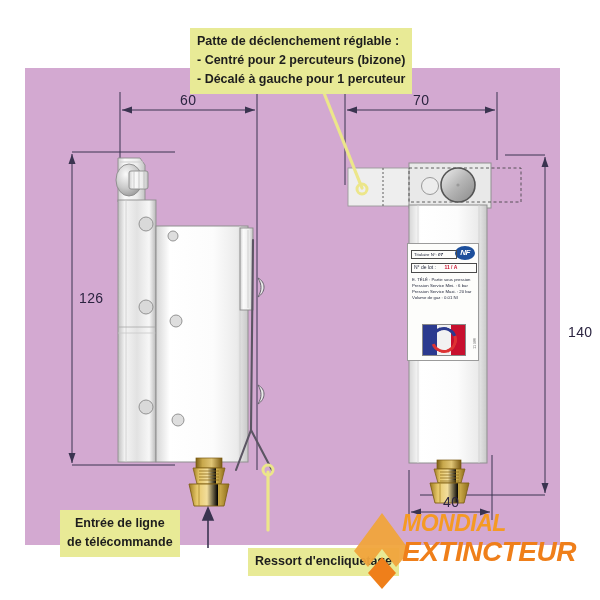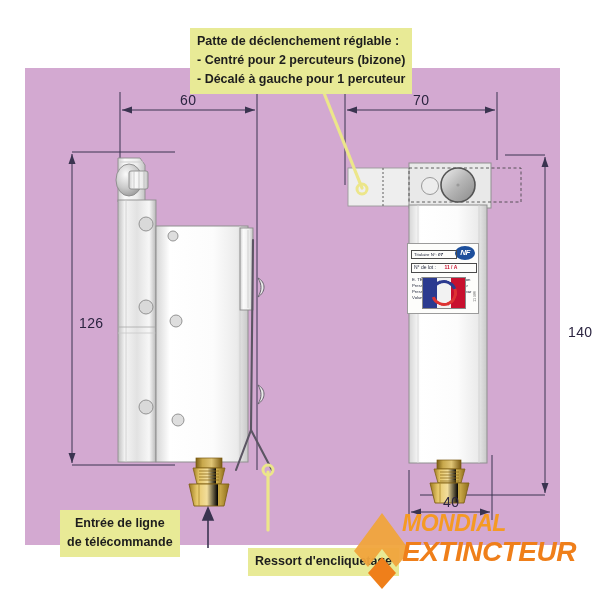--- a/index.html
+++ b/index.html
@@ -63,21 +63,21 @@
     color: #f59a23;
     letter-spacing: -0.5px;
   }
   #wm-text1 { left: 62px; top: 5px;  font-size: 23px; }
   #wm-text2 { left: 62px; top: 31px; font-size: 28px; color:#ef7f1a;}
 
   
   #label-card {
     position: absolute;
     left: 407px; top: 243px;
-    width: 72px; height: 71px;
+    width: 72px; height: 118px;
     background: #fdfdfb;
     border: 1px solid #9b9b9b;
     font-family: "Liberation Sans", sans-serif;
     color: #23283c;
     overflow: hidden;
   }
   .lbl-row {
     position: absolute;
     font-size: 4.3px;
     line-height: 5.4px;
@@ -319,21 +319,21 @@
     </g>
 
     <g stroke="#3a3450" stroke-width="1.6" fill="#3a3450">
       <line x1="208" y1="548" x2="208" y2="516"></line>
       <polygon points="208,508 203,520 213,520"></polygon>
     </g>
   </svg>
 
   <div class="dimtext" style="left:180px; top:92px;">60</div>
   <div class="dimtext" style="left:413px; top:92px;">70</div>
-  <div class="dimtext" style="left:79px; top:315px;">126</div>
+  <div class="dimtext" style="left:79px; top:290px;">126</div>
   <div class="dimtext" style="left:536px; top:324px;margin-left:32px;">140</div>
   <div class="dimtext" style="left:443px; top:494px;">40</div>
 
   <div id="label-card">
     <div id="nf-badge">NF</div>
 
     <div class="lbl-box" style="left:3px; top:6px; width:46px; height:9px;">
       <span>Titulaire N°:</span>
       <span style="font-style:italic;font-weight:bold;">07</span>
     </div>

